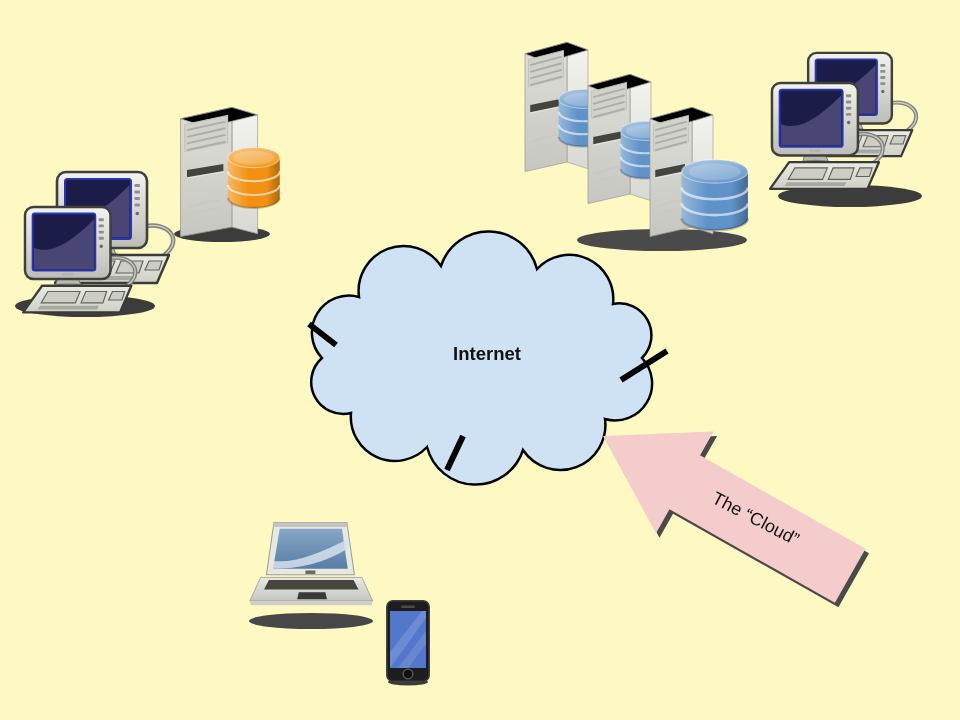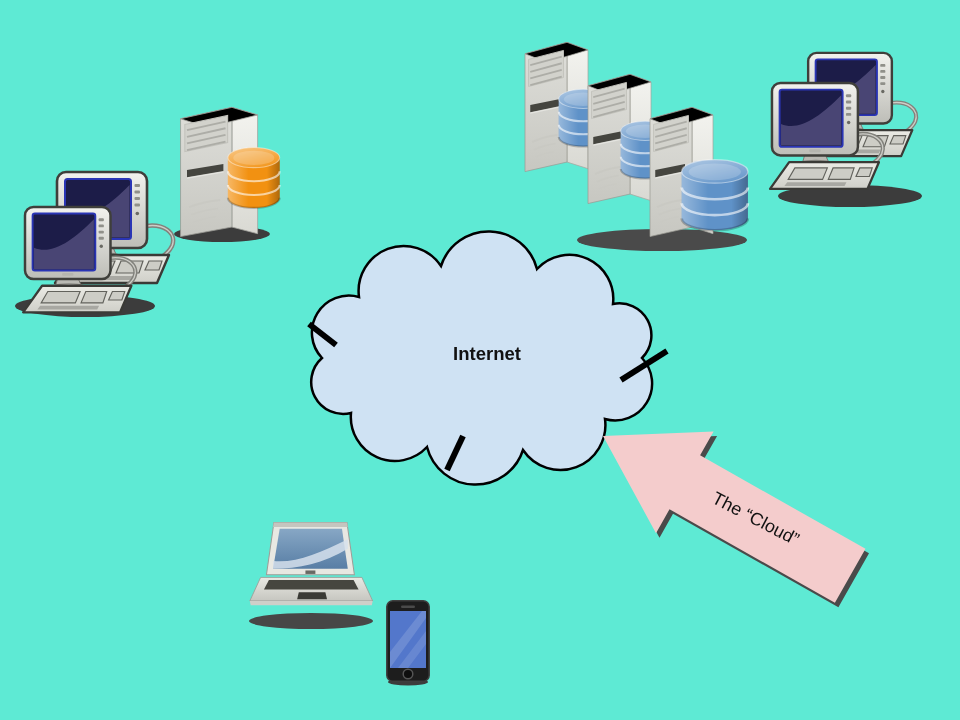--- a/index.html
+++ b/index.html
@@ -1,16 +1,16 @@
 <!DOCTYPE html>
 <html><head>
 <meta charset="utf-8">
 <style>
   html,body{margin:0;padding:0;background:#000;}
-  .stage{position:relative;width:960px;height:720px;background:#5eead4;overflow:hidden;}
+  .stage{position:relative;width:960px;height:720px;background:#fef9c3;overflow:hidden;}
   svg{display:block;}
   text{font-family:"Liberation Sans","DejaVu Sans",sans-serif;}
 </style>
 </head>
 <body>
 
 <div class="stage">
 <svg width="960" height="720" viewBox="0 0 960 720">
   <defs>
     <linearGradient id="gradBezel" x1="0" y1="0" x2="0" y2="1">

